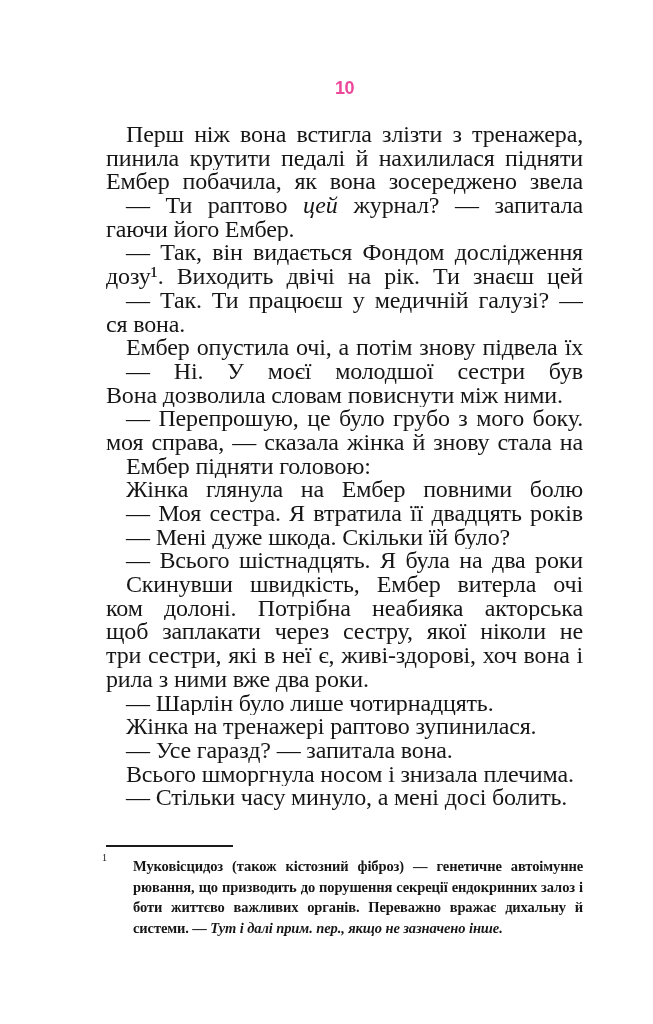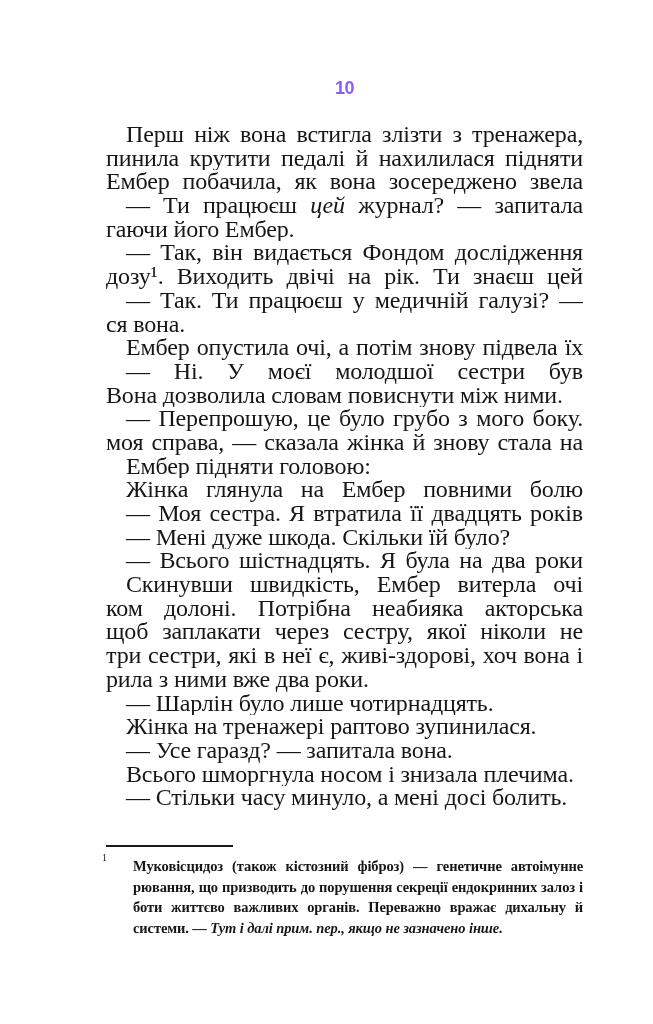--- a/index.html
+++ b/index.html
@@ -19,21 +19,21 @@
   .folio {
     position: absolute;
     top: 78px;
     left: 106px;
     width: 477px;
     text-align: center;
     font-family: "Liberation Sans", "DejaVu Sans", sans-serif;
     font-weight: bold;
     font-size: 18px;
     letter-spacing: -0.5px;
-    color: #8b5cf6;
+    color: #ec4899;
   }
   .body-text {
     position: absolute;
     top: 123px;
     left: 106px;
     width: 477px;
     font-size: 24px;
     letter-spacing: -0.15px;
   }
   .line {
@@ -88,21 +88,21 @@
 <div class="page">
   <div class="folio">10</div>
 
   <div class="body-text" id="body-text">
       <div>
         <div class="line first"><span>Перш ніж вона встигла злізти з тренажера, жінка при-</span></div>
         <div class="line"><span>пинила крутити педалі й нахилилася підняти журнал.</span></div>
         <div class="line plast"><span>Ембер побачила, як вона зосереджено звела брови.</span></div>
       </div>
       <div>
-        <div class="line first"><span>— Ти працюєш </span><span class="it">цей</span><span> журнал? — запитала жінка, простя-</span></div>
+        <div class="line first"><span>— Ти раптово </span><span class="it">цей</span><span> журнал? — запитала жінка, простя-</span></div>
         <div class="line plast"><span>гаючи його Ембер.</span></div>
       </div>
       <div>
         <div class="line first"><span>— Так, він видається Фондом дослідження муковісци-</span></div>
         <div class="line plast"><span>дозу¹. Виходить двічі на рік. Ти знаєш цей журнал?</span></div>
       </div>
       <div>
         <div class="line first"><span>— Так. Ти працюєш у медичній галузі? — поцікавила-</span></div>
         <div class="line plast"><span>ся вона.</span></div>
       </div>

